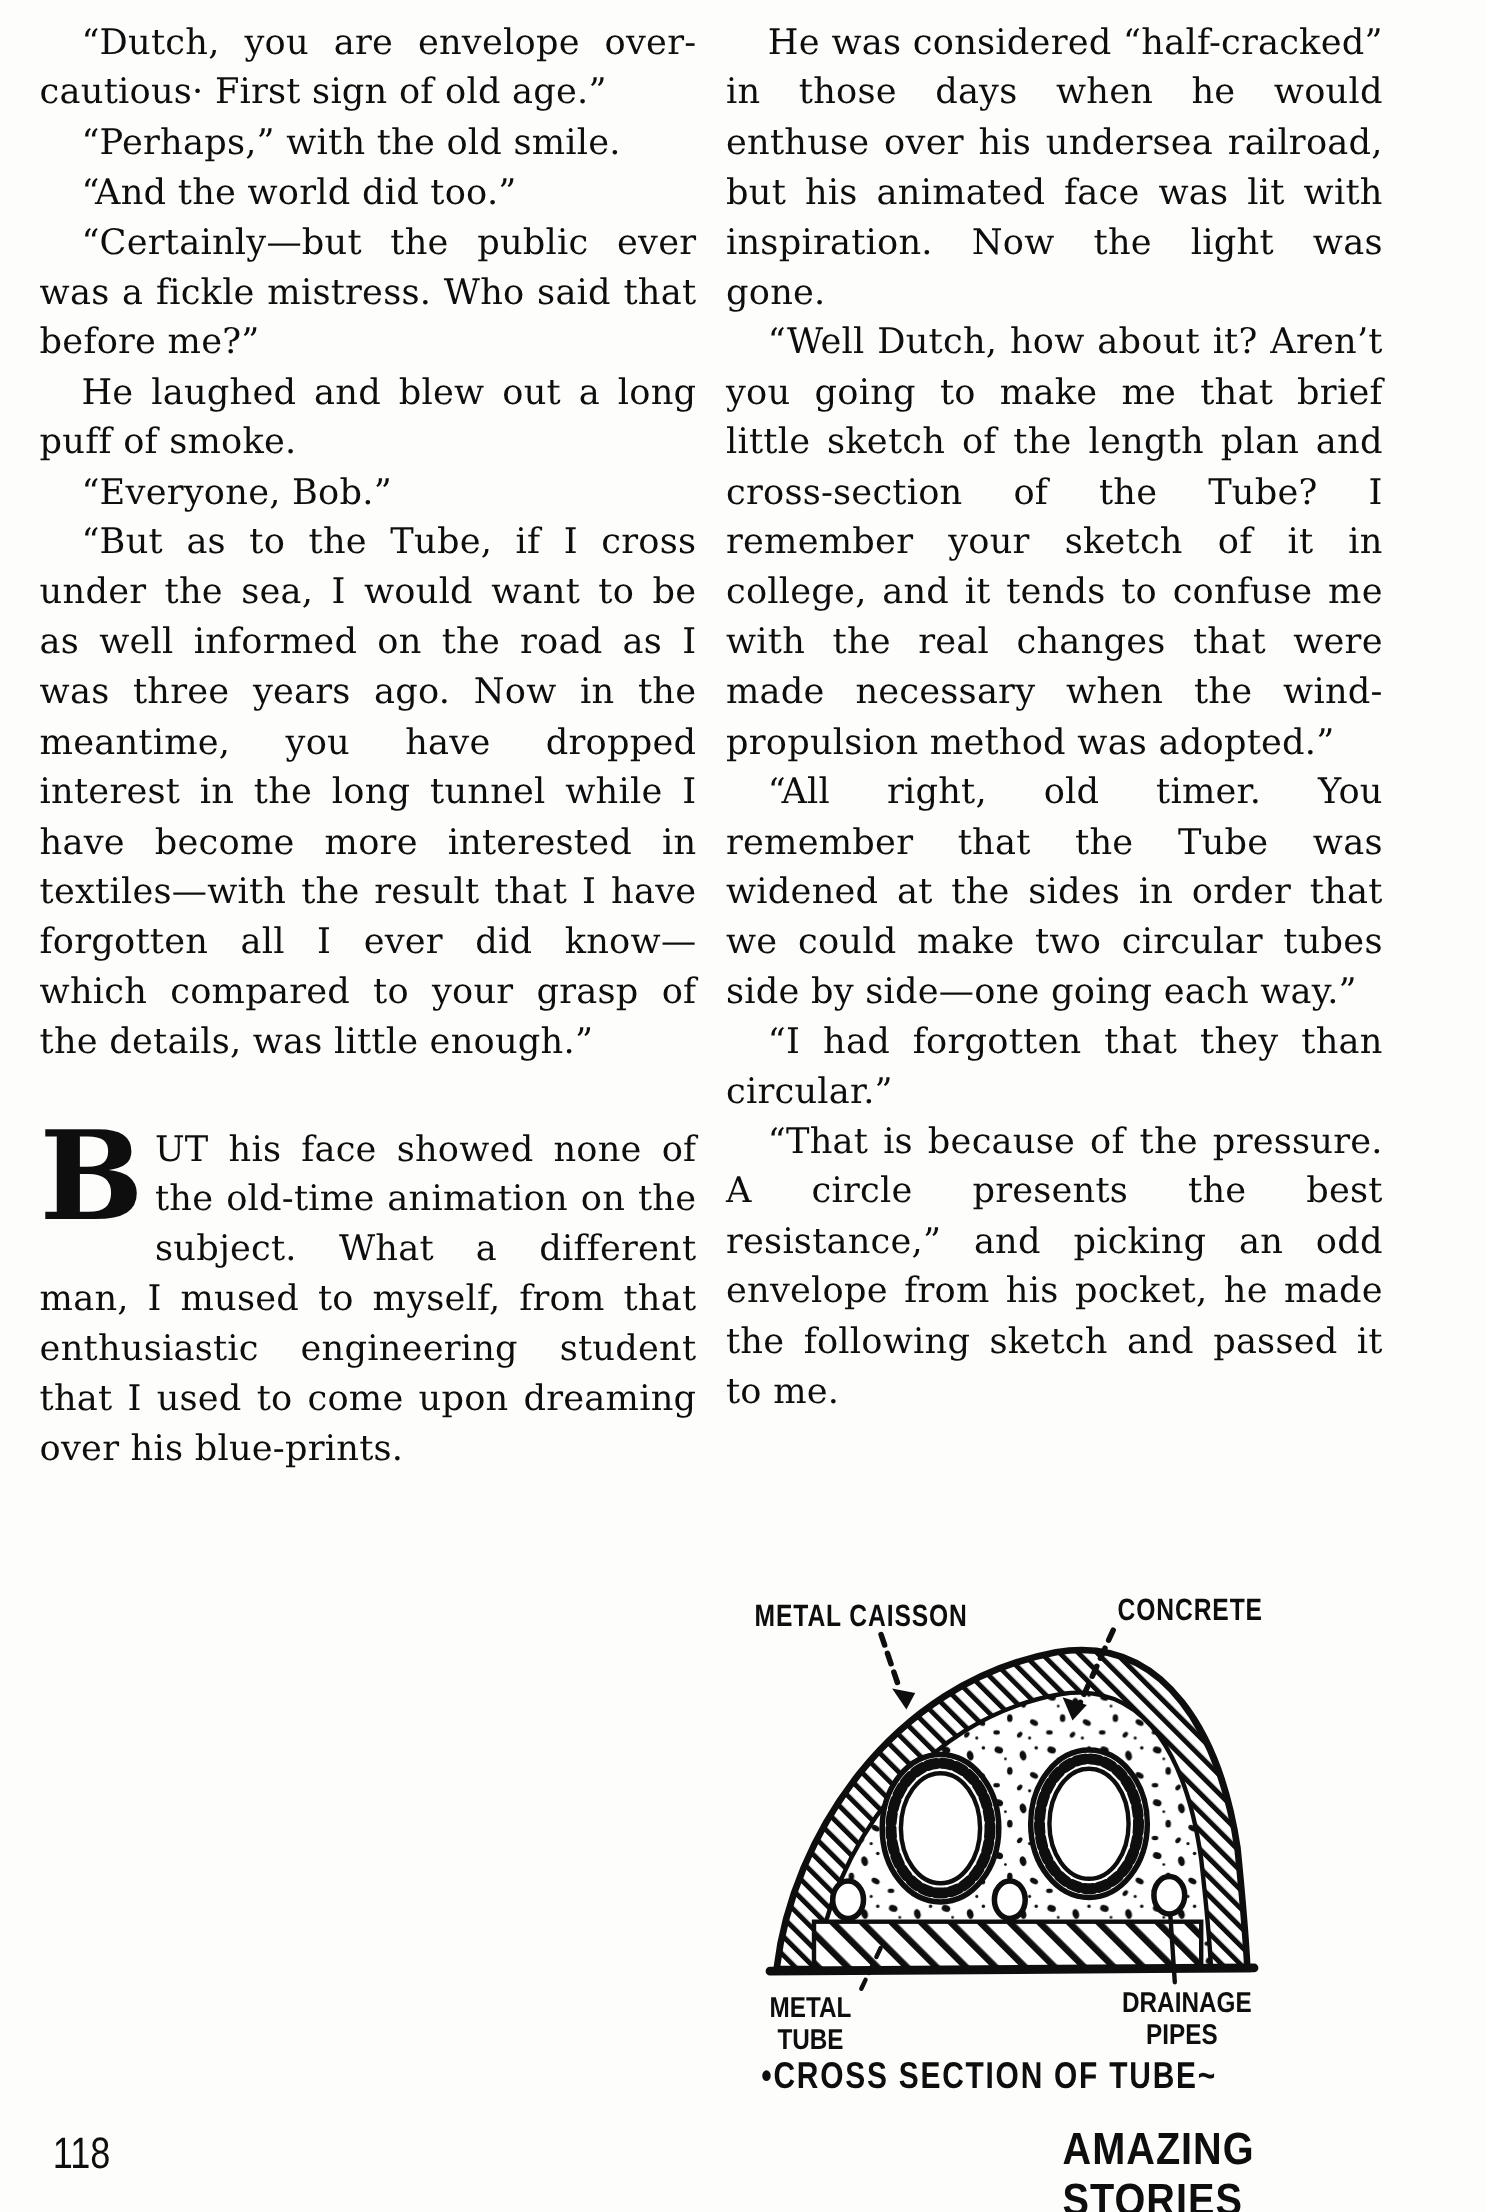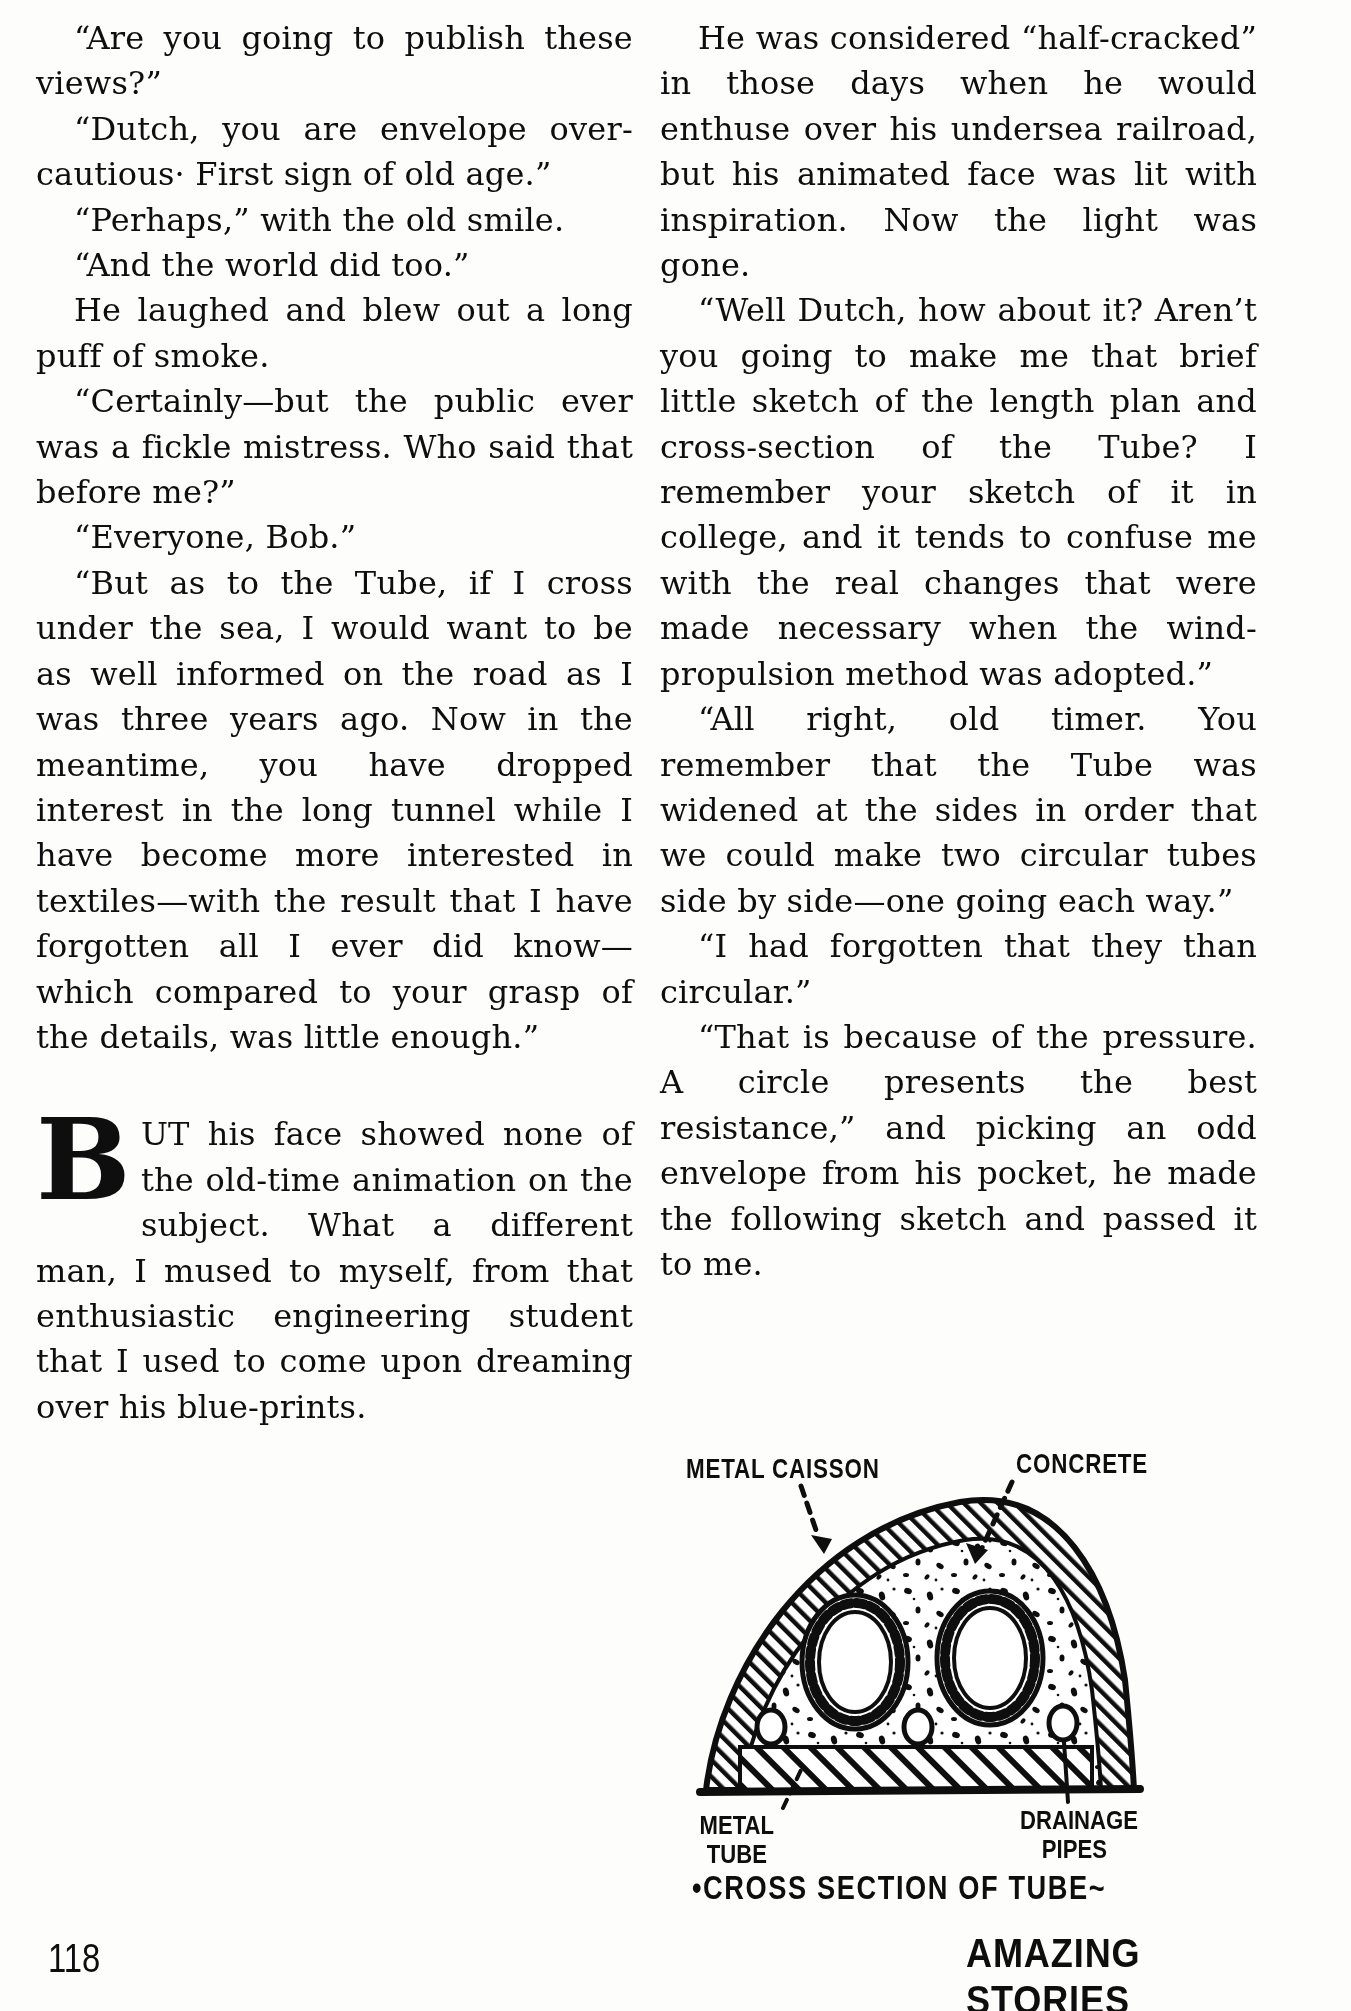--- a/index.html
+++ b/index.html
@@ -65,26 +65,25 @@
     transform:scaleX(0.88); transform-origin:left top;
   }
   .diag-svg { position:absolute; left:660px; top:1440px; width:700px; height:460px; }
 </style>
 </head>
 <body>
 
 <div class="page">
 
   <div class="col col-left">
-    <p class="body-p">“Are you going to publish these views?”</p>
     <p class="body-p">“Dutch, you are envelope over-cautious· First sign of old age.”</p>
     <p class="body-p">“Perhaps,” with the old smile.</p>
     <p class="body-p">“And the world did too.”</p>
+    <p class="body-p">“Certainly—but the public ever was a fickle mistress. Who said that before me?”</p>
     <p class="body-p">He laughed and blew out a long puff of smoke.</p>
-    <p class="body-p">“Certainly—but the public ever was a fickle mistress. Who said that before me?”</p>
     <p class="body-p">“Everyone, Bob.”</p>
     <p class="body-p">“But as to the Tube, if I cross under the sea, I would want to be as well informed on the road as I was three years ago. Now in the meantime, you have dropped interest in the long tunnel while I have become more interested in textiles—with the result that I have forgotten all I ever did know—which compared to your grasp of the details, was little enough.”</p>
     <p class="body-p dropcap-p">
       <span class="dropcap">B</span><span>UT his face showed none of the old-time animation on the subject. What a different man, I mused to myself, from that enthusiastic engineering student that I used to come upon dreaming over his blue-prints.</span>
     </p>
   </div>
 
   <div class="col col-right">
     <p class="body-p">He was considered “half-cracked” in those days when he would enthuse over his undersea railroad, but his animated face was lit with inspiration. Now the light was gone.</p>
     <p class="body-p">“Well Dutch, how about it? Aren’t you going to make me that brief little sketch of the length plan and cross-section of the Tube? I remember your sketch of it in college, and it tends to confuse me with the real changes that were made necessary when the wind-propulsion method was adopted.”</p>

